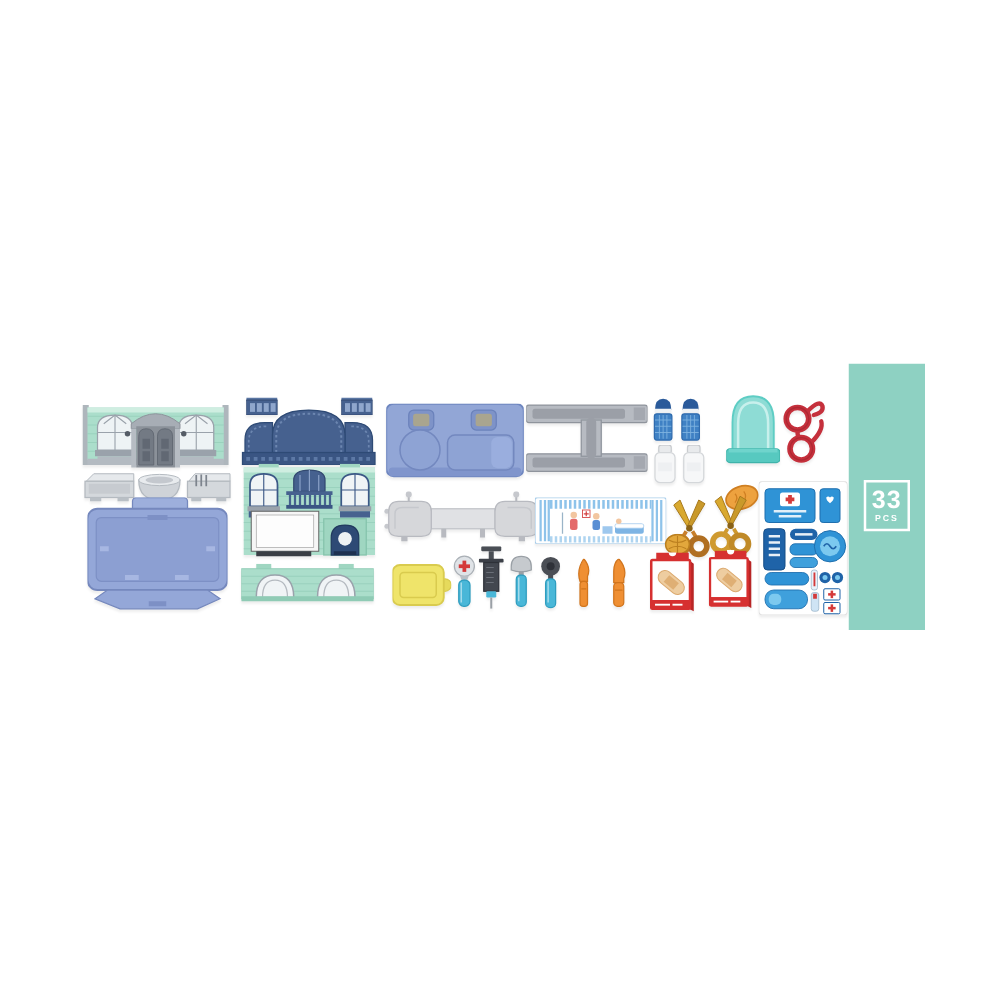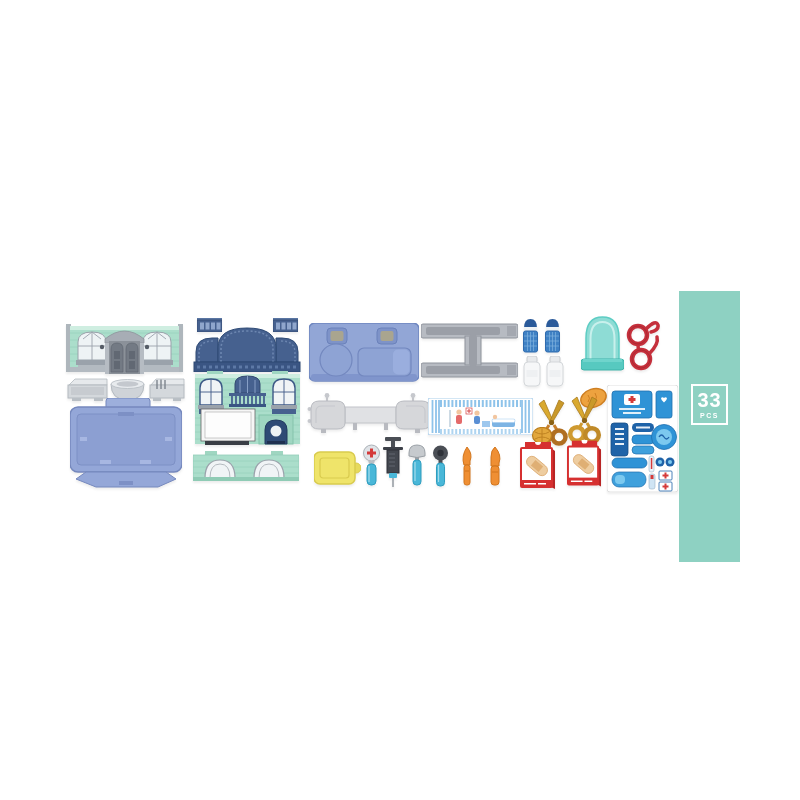--- a/index.html
+++ b/index.html
@@ -1,20 +1,20 @@
 <!DOCTYPE html>
 <html style="--banner_teal: #8ed1c2; --mint_wall: #abdecb; --mint_light: #cfeee1; --mint_line: #93cdb8; --roof_navy: #46618f; --navy_dark: #2e4a75; --periwinkle: #94a7d8; --periwinkle_dark: #7588bd; --furniture_gray: #b7bbc2; --sofa_gray: #d6d7da; --dome_teal: #8edcd5; --dome_teal_dark: #57c9c0; --glasses_red: #c5303c; --vial_blue: #3f81c4; --bottle_white: #f6f7f8; --awning_blue: #8ec3ea; --scissors_gold: #cf9a30; --tool_orange: #ef8f33; --board_yellow: #efe46a; --handle_teal: #49b7d8; --tool_dark: #43474f; --box_red: #d63030; --bandaid_beige: #eecda0; --sticker_blue: #2f93d6; --sticker_navy: #1f63a8; --sticker_light: #7cc9ef;"><head>
 <meta charset="utf-8">
 <style>
   html,body{margin:0;padding:0;background:#ffffff;}
   body{width:800px;height:800px;font-family:"Liberation Sans",sans-serif;}
   .stage{position:relative;width:800px;height:800px;background:#ffffff;overflow:hidden;}
   .piece{position:absolute;}
   .piece svg{display:block;width:100%;height:100%;filter:drop-shadow(0 2px 1px rgba(0,0,0,0.07));}
-  .banner{position:absolute;left:679px;top:291px;width:61px;height:271px;background:var(--banner_teal,#8ed1c2);}
+  .banner{position:absolute;left:679px;top:291px;width:61px;height:213px;background:var(--banner_teal,#8ed1c2);}
   .banner-box{position:absolute;left:12px;top:93px;width:33px;height:37px;border:2px solid #ffffff;color:#ffffff;
     display:flex;flex-direction:column;align-items:center;justify-content:center;}
   .banner-num{font-size:20px;font-weight:bold;line-height:1;letter-spacing:1px;}
   .banner-unit{font-size:7px;font-weight:bold;letter-spacing:1.5px;margin-top:2px;}
 </style>
 </head>
 <body>
 
 <div class="stage">
 

